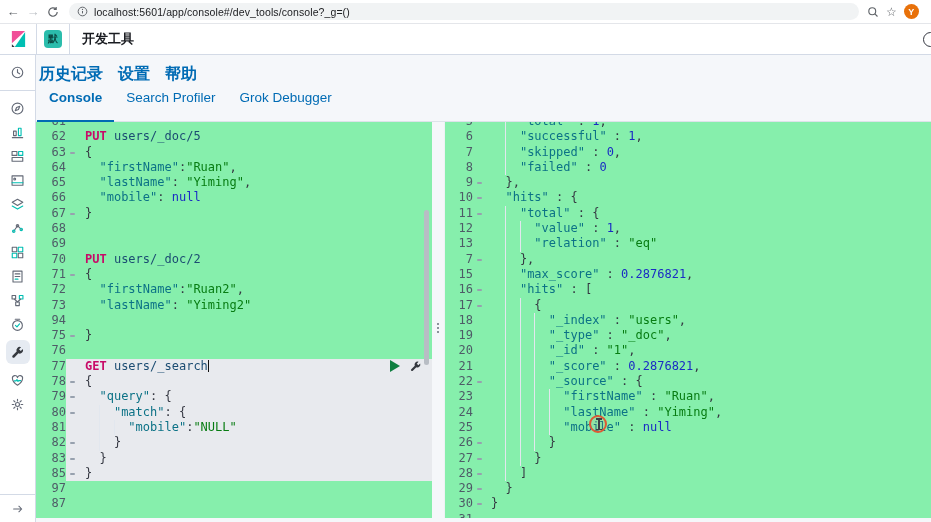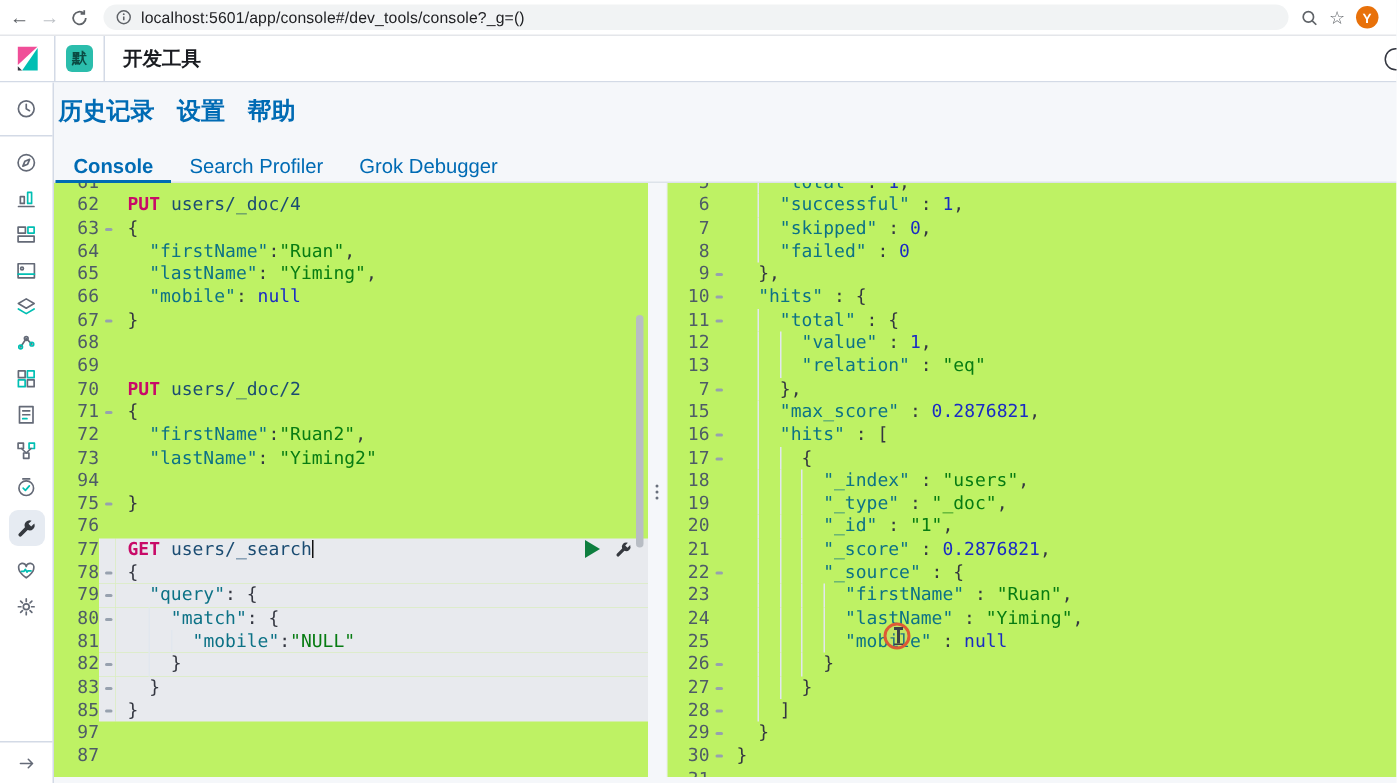--- a/index.html
+++ b/index.html
@@ -43,27 +43,27 @@
   .rail-items { display:flex; flex-direction:column; align-items:center; padding-top:9px; gap:8px; flex:1; }
   .rail-item { width:24px; height:16px; display:flex; align-items:center; justify-content:center; border-radius:6px; }
   .rail-item.active { background:#e6ebf2; width:24px; height:24px; }
   .rail-bottom { width:100%; border-top:1px solid #d3dae6; height:28px; display:flex; align-items:center; justify-content:center; }
 
   .main { position:relative; flex:1; background:#f5f7fa; }
   .links-row { position:absolute; left:3px; top:9px; display:flex; gap:15px; }
   .dt-link { font-size:16px; color:#006bb4; font-weight:bold; cursor:pointer; }
   .tabsbar { position:absolute; left:0; right:0; top:28px; height:39px; border-bottom:1px solid #dde3ea; display:flex;
     align-items:flex-end; padding-left:1px; }
-  .tab { font-size:13.5px; color:#006bb4; padding:0 12px 3px 12px; position:relative; cursor:pointer; }
+  .tab { font-size:13.5px; color:#006bb4; padding:0 12px 16px 12px; position:relative; cursor:pointer; }
   .tab.active { font-weight:bold; }
   .tab.active::after { content:""; position:absolute; left:0; right:0; bottom:-1px; height:2px; background:#006bb4; }
 
   
   .editors { position:absolute; left:0; right:0; top:67px; bottom:0; }
-  .panel { position:absolute; top:0; bottom:4px; background:#bef264; overflow:hidden; }
+  .panel { position:absolute; top:0; bottom:4px; background:#86efac; overflow:hidden; }
   #editor-panel { left:0; width:396px; }
   #response-panel { left:408px; right:0; border-left:1px solid #eef1f5; }
   .codewrap { position:absolute; left:0; right:0; top:-8px; }
   .crow { display:flex; height:15.3px; line-height:15.3px; font-family:"DejaVu Sans Mono", monospace; font-size:12px;
     white-space:pre; }
   .gut { flex:0 0 auto; text-align:right; color:#4e5b67; }
   #editor-panel .gut { width:30px; }
   #response-panel .gut { width:28px; }
   .fold { flex:0 0 auto; position:relative; }
   #editor-panel .fold { width:11px; }
@@ -262,21 +262,21 @@
     <div class="tabsbar">
       <span class="tab active">Console</span>
       <span class="tab">Search Profiler</span>
       <span class="tab">Grok Debugger</span>
     </div>
 
     <div class="editors">
       <div class="panel" id="editor-panel">
         <div class="codewrap" id="editor-code">
             <div class="crow"><span class="gut">61</span><span class="fold"></span><div class="lc"></div></div>
-            <div class="crow"><span class="gut">62</span><span class="fold"></span><div class="lc"><span class="tk-m">PUT</span><span class="tk-p"> </span><span class="tk-u">users/_doc/4</span></div></div>
+            <div class="crow"><span class="gut">62</span><span class="fold"></span><div class="lc"><span class="tk-m">PUT</span><span class="tk-p"> </span><span class="tk-u">users/_doc/5</span></div></div>
             <div class="crow"><span class="gut">63</span><span class="fold has"></span><div class="lc"><span class="tk-p">{</span></div></div>
             <div class="crow"><span class="gut">64</span><span class="fold"></span><div class="lc"><span class="tk-p">  </span><span class="tk-k">"firstName"</span><span class="tk-p">:</span><span class="tk-s">"Ruan"</span><span class="tk-p">,</span></div></div>
             <div class="crow"><span class="gut">65</span><span class="fold"></span><div class="lc"><span class="tk-p">  </span><span class="tk-k">"lastName"</span><span class="tk-p">: </span><span class="tk-s">"Yiming"</span><span class="tk-p">,</span></div></div>
             <div class="crow"><span class="gut">66</span><span class="fold"></span><div class="lc"><span class="tk-p">  </span><span class="tk-k">"mobile"</span><span class="tk-p">: </span><span class="tk-n">null</span></div></div>
             <div class="crow"><span class="gut">67</span><span class="fold has"></span><div class="lc"><span class="tk-p">}</span></div></div>
             <div class="crow"><span class="gut">68</span><span class="fold"></span><div class="lc"></div></div>
             <div class="crow"><span class="gut">69</span><span class="fold"></span><div class="lc"></div></div>
             <div class="crow"><span class="gut">70</span><span class="fold"></span><div class="lc"><span class="tk-m">PUT</span><span class="tk-p"> </span><span class="tk-u">users/_doc/2</span></div></div>
             <div class="crow"><span class="gut">71</span><span class="fold has"></span><div class="lc"><span class="tk-p">{</span></div></div>
             <div class="crow"><span class="gut">72</span><span class="fold"></span><div class="lc"><span class="tk-p">  </span><span class="tk-k">"firstName"</span><span class="tk-p">:</span><span class="tk-s">"Ruan2"</span><span class="tk-p">,</span></div></div>

